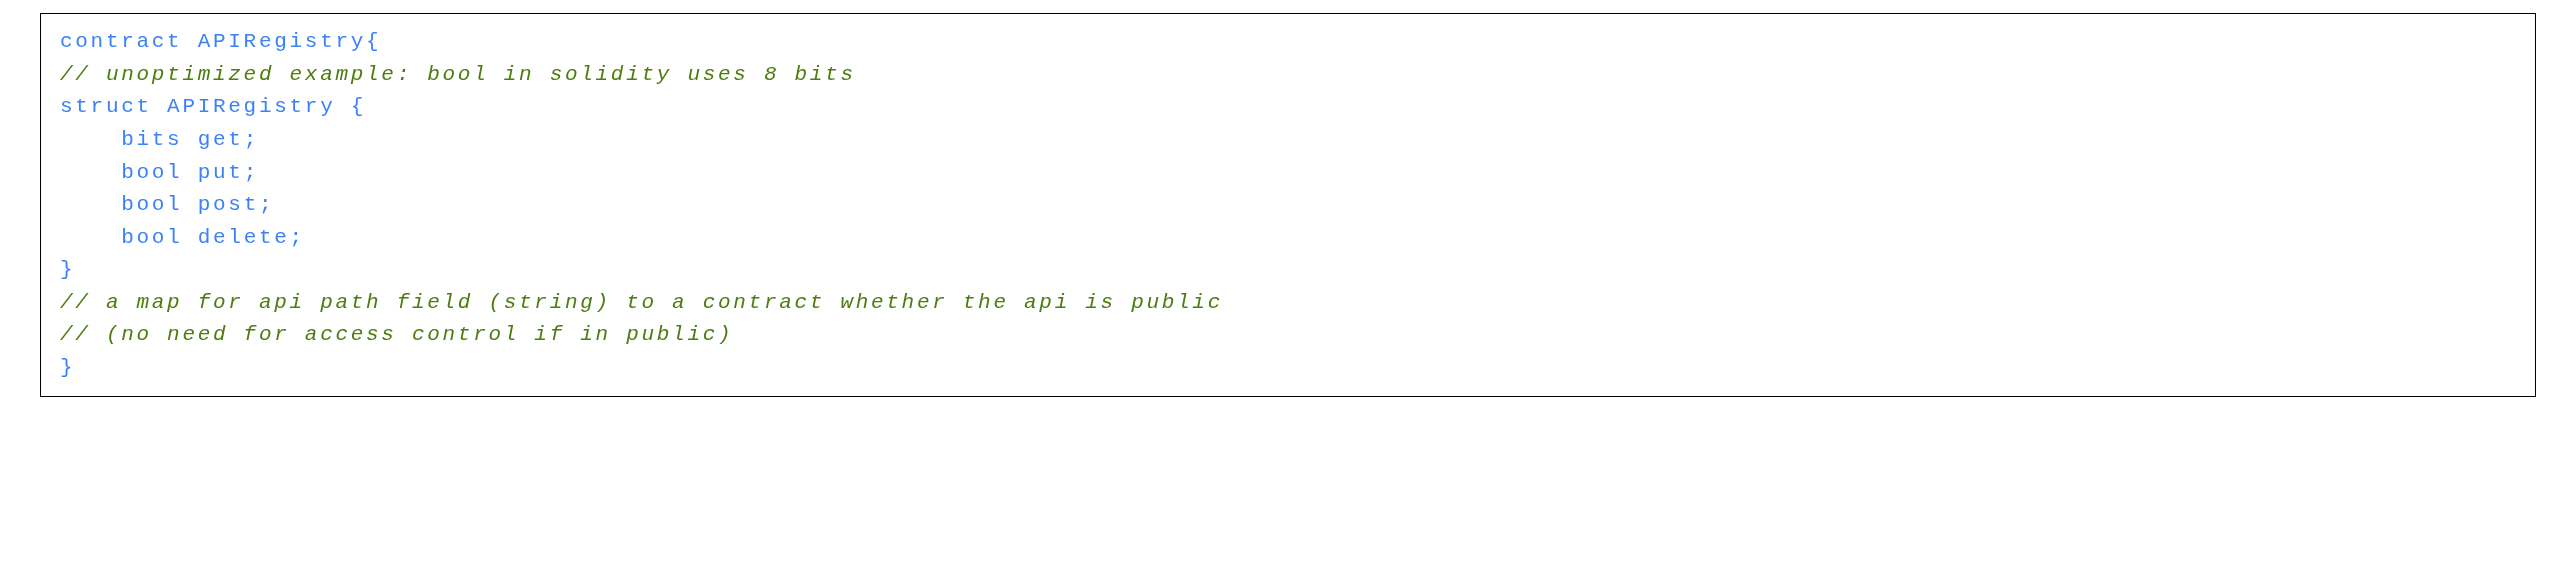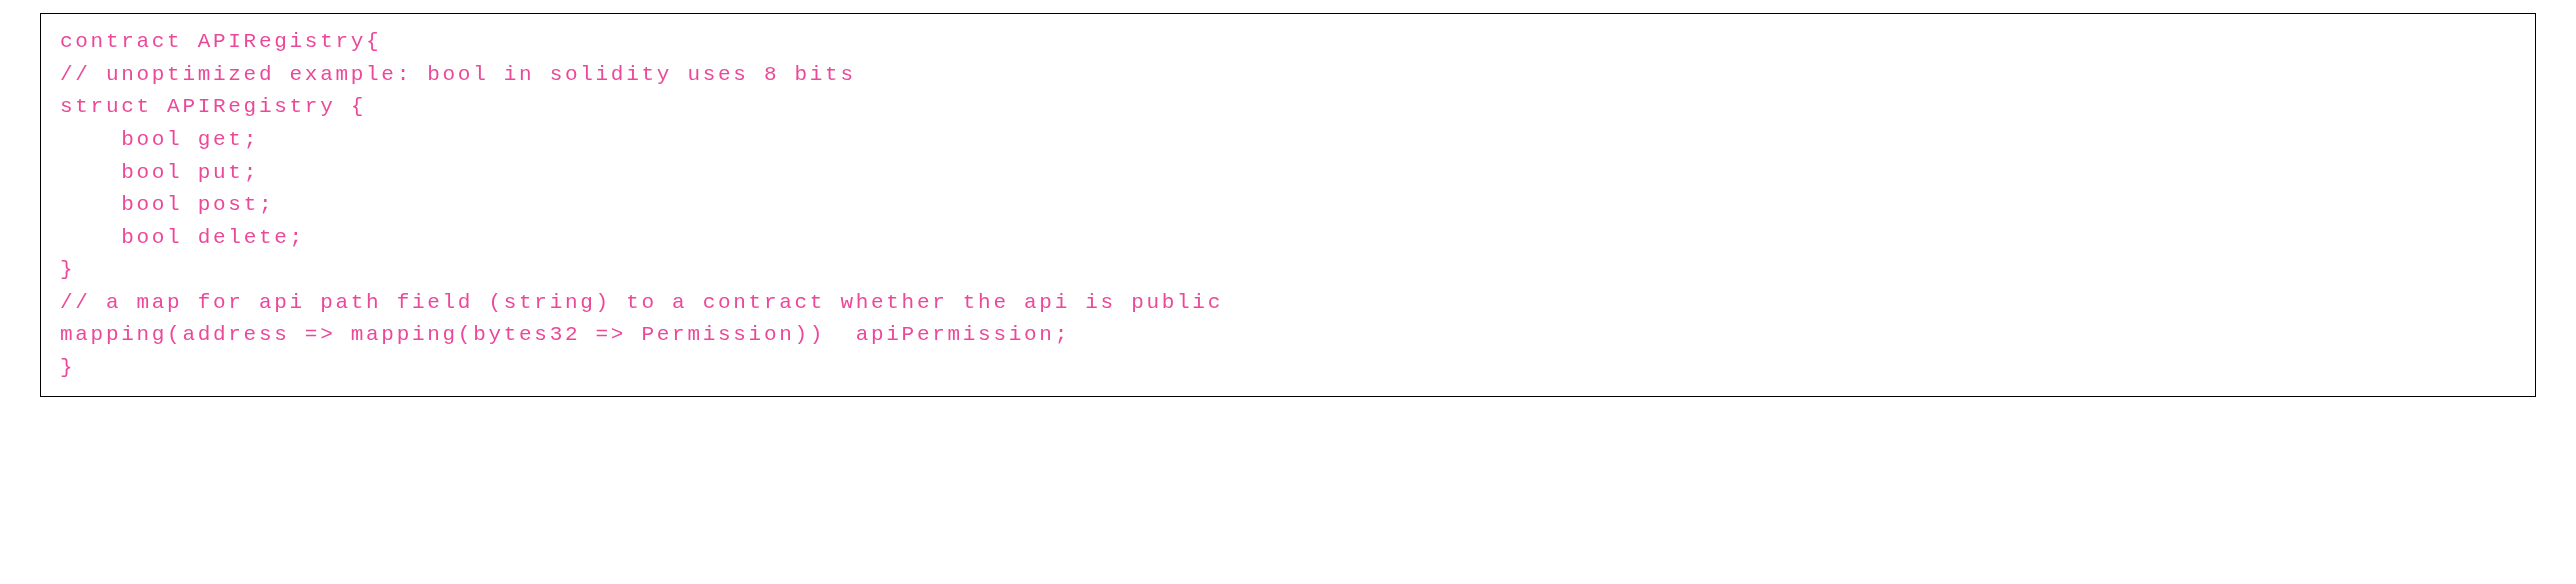--- a/index.html
+++ b/index.html
@@ -14,35 +14,35 @@
     padding: 12px 19px;
     background: #ffffff;
   }
   .code-line {
     white-space: pre;
     font-size: 21px;
     line-height: 1.55;
     letter-spacing: 2.7px;
     color: #000000;
   }
-  .kw { color: #ec4899; }
-  .cm { color: #ec4899; }
+  .kw { color: #3b82f6; }
+  .cm { color: #4d7c0f; font-style: italic; }
   .id { color: #000000; }
 </style>
 </head>
 <body>
 
 <div class="code-box">
   <div id="code-container">
       <div class="code-line"><span class="kw">contract APIRegistry{</span></div>
       <div class="code-line"><span class="cm">// unoptimized example: bool in solidity uses 8 bits</span></div>
       <div class="code-line"><span class="kw">struct APIRegistry {</span></div>
-      <div class="code-line"><span class="id">    </span><span class="kw">bool get;</span></div>
+      <div class="code-line"><span class="id">    </span><span class="kw">bits get;</span></div>
       <div class="code-line"><span class="id">    </span><span class="kw">bool put;</span></div>
       <div class="code-line"><span class="id">    </span><span class="kw">bool post;</span></div>
       <div class="code-line"><span class="id">    </span><span class="kw">bool delete;</span></div>
       <div class="code-line"><span class="kw">}</span></div>
       <div class="code-line"><span class="cm">// a map for api path field (string) to a contract whether the api is public</span></div>
-      <div class="code-line"><span class="kw">mapping(address =&gt; mapping(bytes32 =&gt; Permission))  apiPermission;</span></div>
+      <div class="code-line"><span class="cm">// (no need for access control if in public)</span></div>
       <div class="code-line"><span class="kw">}</span></div>
     </div>
 </div>
 
 
 </body></html>

